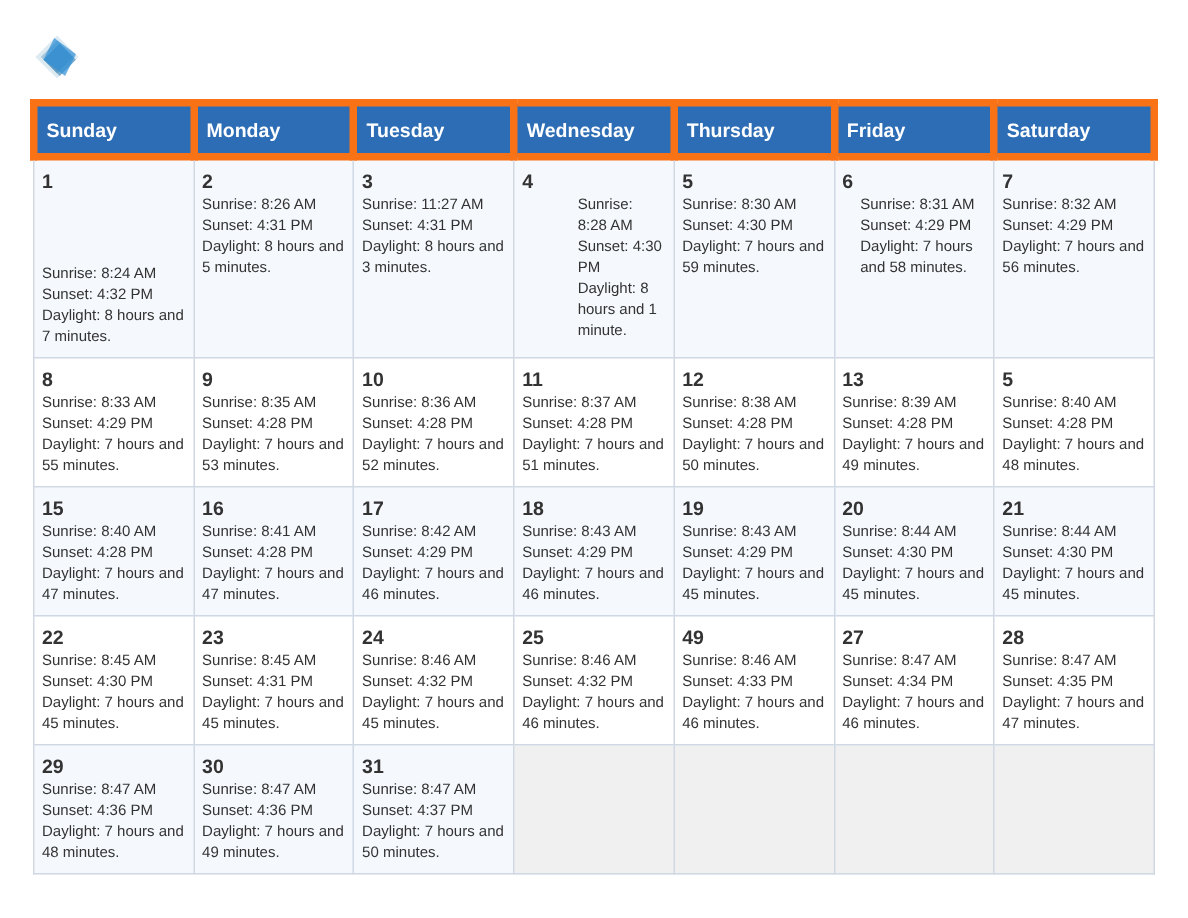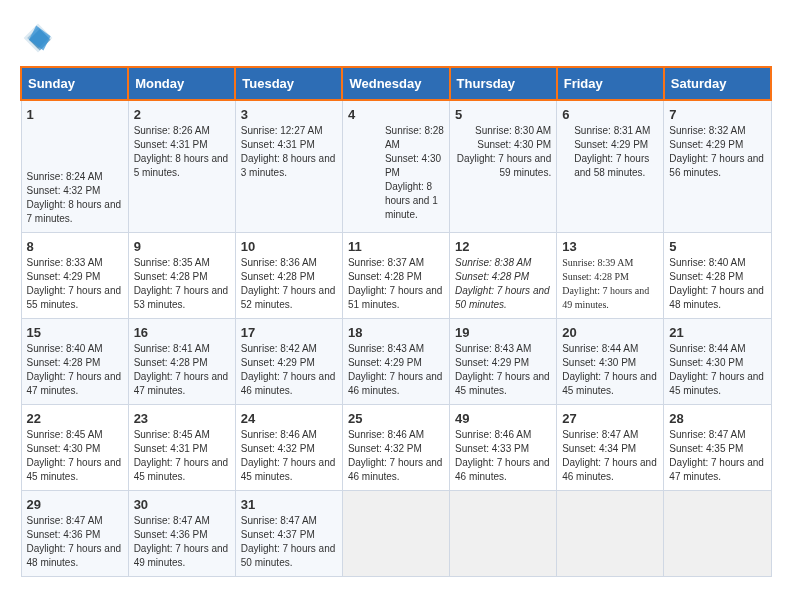--- a/index.html
+++ b/index.html
@@ -50,21 +50,21 @@
     }
     thead tr {
       background: #2d6db5;
       color: #fff;
     }
     thead th {
       padding: 8px 6px;
       font-size: 13px;
       font-weight: bold;
       text-align: left;
-      border: 2px solid #f97316;
+      border: 5px solid #f97316;
     }
     tbody tr {
       vertical-align: top;
     }
     tbody tr:nth-child(odd) {
       background: #f5f8fc;
     }
     tbody tr:nth-child(even) {
       background: #ffffff;
     }
@@ -133,33 +133,33 @@
 Daylight: 8 hours and 7 minutes.</div>
         </td>
         <td>
           <span class="day-num">2</span>
           <div class="cell-text" style="white-space: pre-line;">Sunrise: 8:26 AM
 Sunset: 4:31 PM
 Daylight: 8 hours and 5 minutes.</div>
         </td>
         <td>
           <span class="day-num">3</span>
-          <div class="cell-text" style="white-space: pre-line;">Sunrise: 12:27 AM
+          <div class="cell-text" style="white-space: pre-line;">Sunrise: 11:27 AM
 Sunset: 4:31 PM
 Daylight: 8 hours and 3 minutes.</div>
         </td>
         <td>
           <span class="day-num">4</span>
           <div class="cell-text" style="white-space: pre-line; margin-left: 37px;">Sunrise: 8:28 AM
 Sunset: 4:30 PM
 Daylight: 8 hours and 1 minute.</div>
         </td>
         <td>
           <span class="day-num">5</span>
-          <div class="cell-text" style="white-space: pre-line; text-align: right;">Sunrise: 8:30 AM
+          <div class="cell-text" style="white-space: pre-line;">Sunrise: 8:30 AM
 Sunset: 4:30 PM
 Daylight: 7 hours and 59 minutes.</div>
         </td>
         <td>
           <span class="day-num">6</span>
           <div class="cell-text" style="white-space: pre-line; margin-left: 12px;">Sunrise: 8:31 AM
 Sunset: 4:29 PM
 Daylight: 7 hours and 58 minutes.</div>
         </td>
         <td>
@@ -189,27 +189,27 @@
 Daylight: 7 hours and 52 minutes.</div>
         </td>
         <td>
           <span class="day-num">11</span>
           <div class="cell-text" style="white-space: pre-line;">Sunrise: 8:37 AM
 Sunset: 4:28 PM
 Daylight: 7 hours and 51 minutes.</div>
         </td>
         <td>
           <span class="day-num">12</span>
-          <div class="cell-text" style="white-space: pre-line; font-style: italic;">Sunrise: 8:38 AM
+          <div class="cell-text" style="white-space: pre-line;">Sunrise: 8:38 AM
 Sunset: 4:28 PM
 Daylight: 7 hours and 50 minutes.</div>
         </td>
         <td>
           <span class="day-num">13</span>
-          <div class="cell-text" style="white-space: pre-line; font-family: Liberation Serif, serif;">Sunrise: 8:39 AM
+          <div class="cell-text" style="white-space: pre-line;">Sunrise: 8:39 AM
 Sunset: 4:28 PM
 Daylight: 7 hours and 49 minutes.</div>
         </td>
         <td>
           <span class="day-num">5</span>
           <div class="cell-text" style="white-space: pre-line;">Sunrise: 8:40 AM
 Sunset: 4:28 PM
 Daylight: 7 hours and 48 minutes.</div>
         </td>
       </tr>

